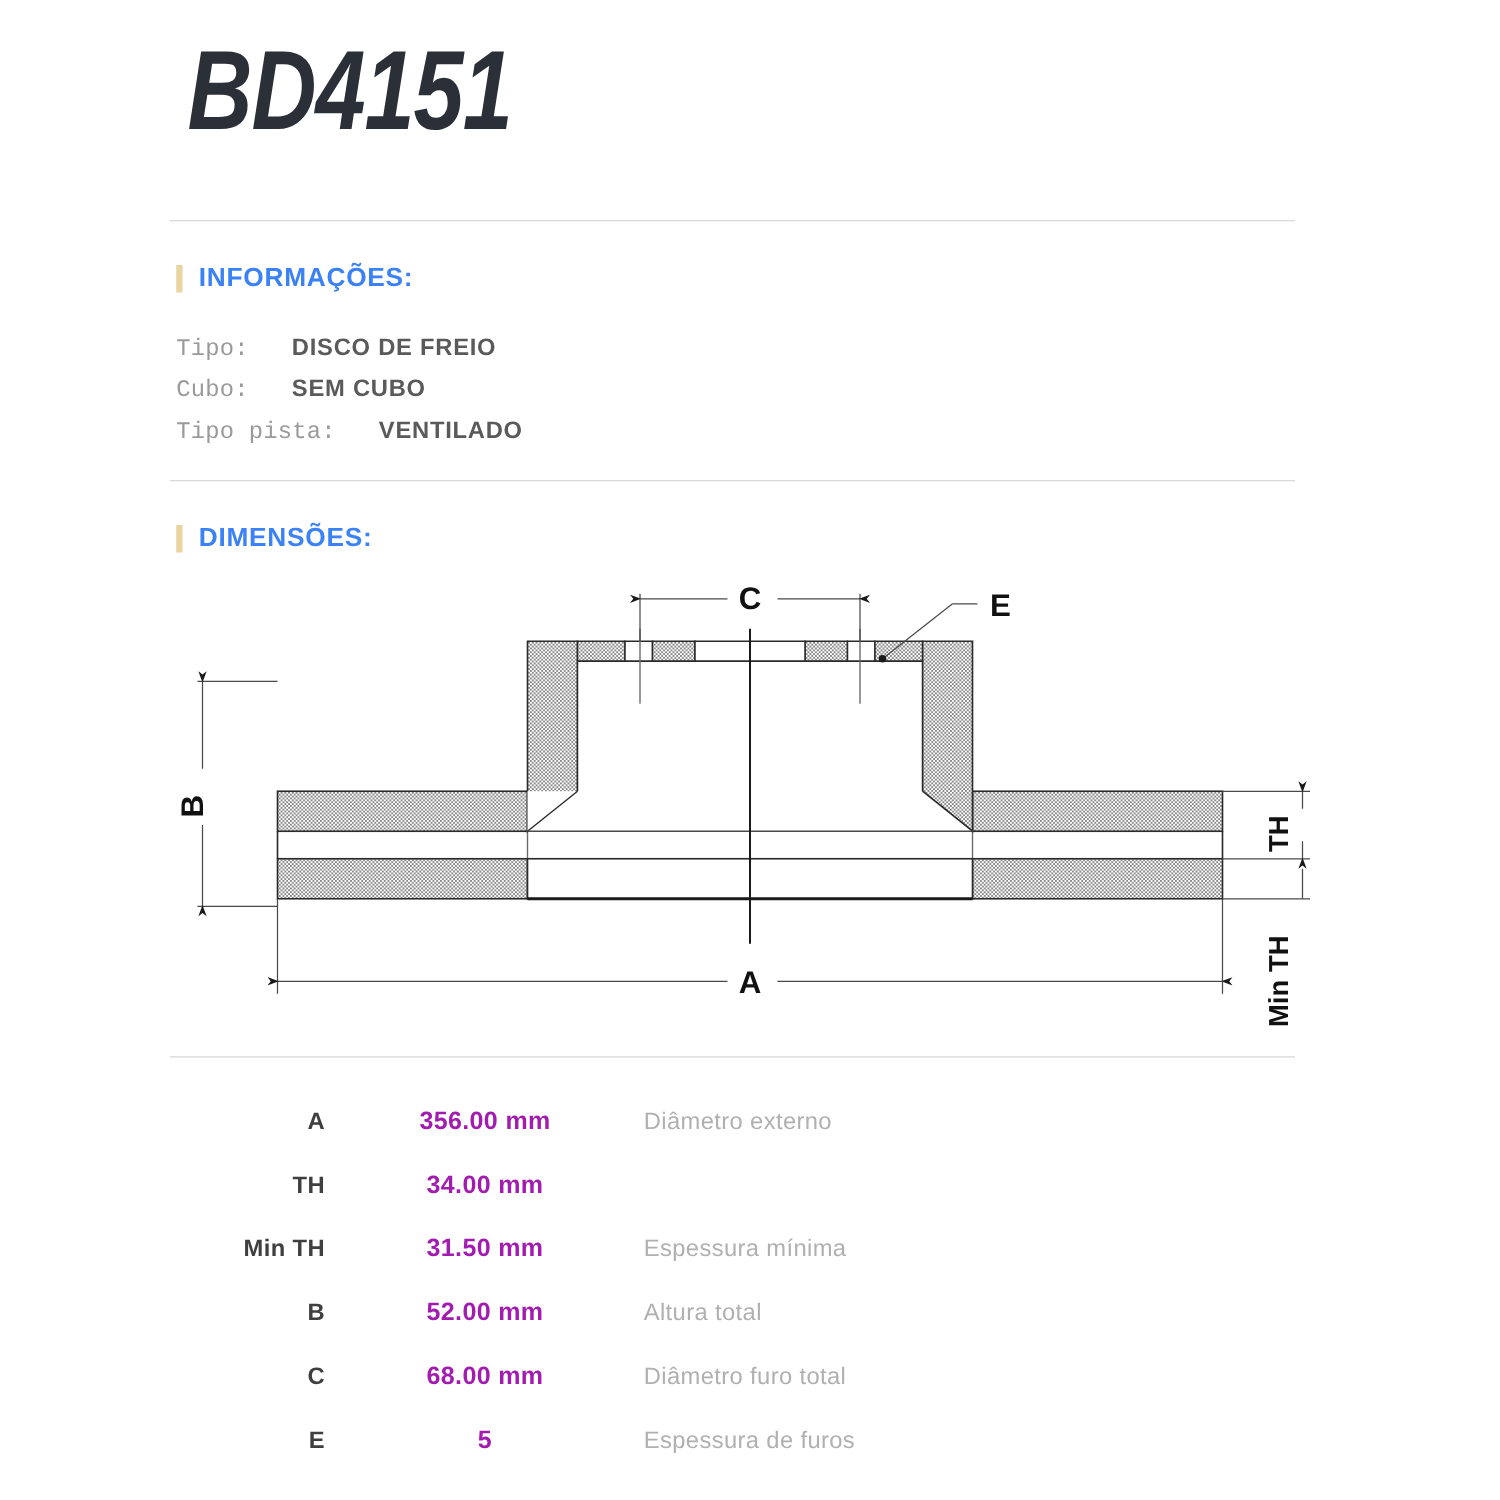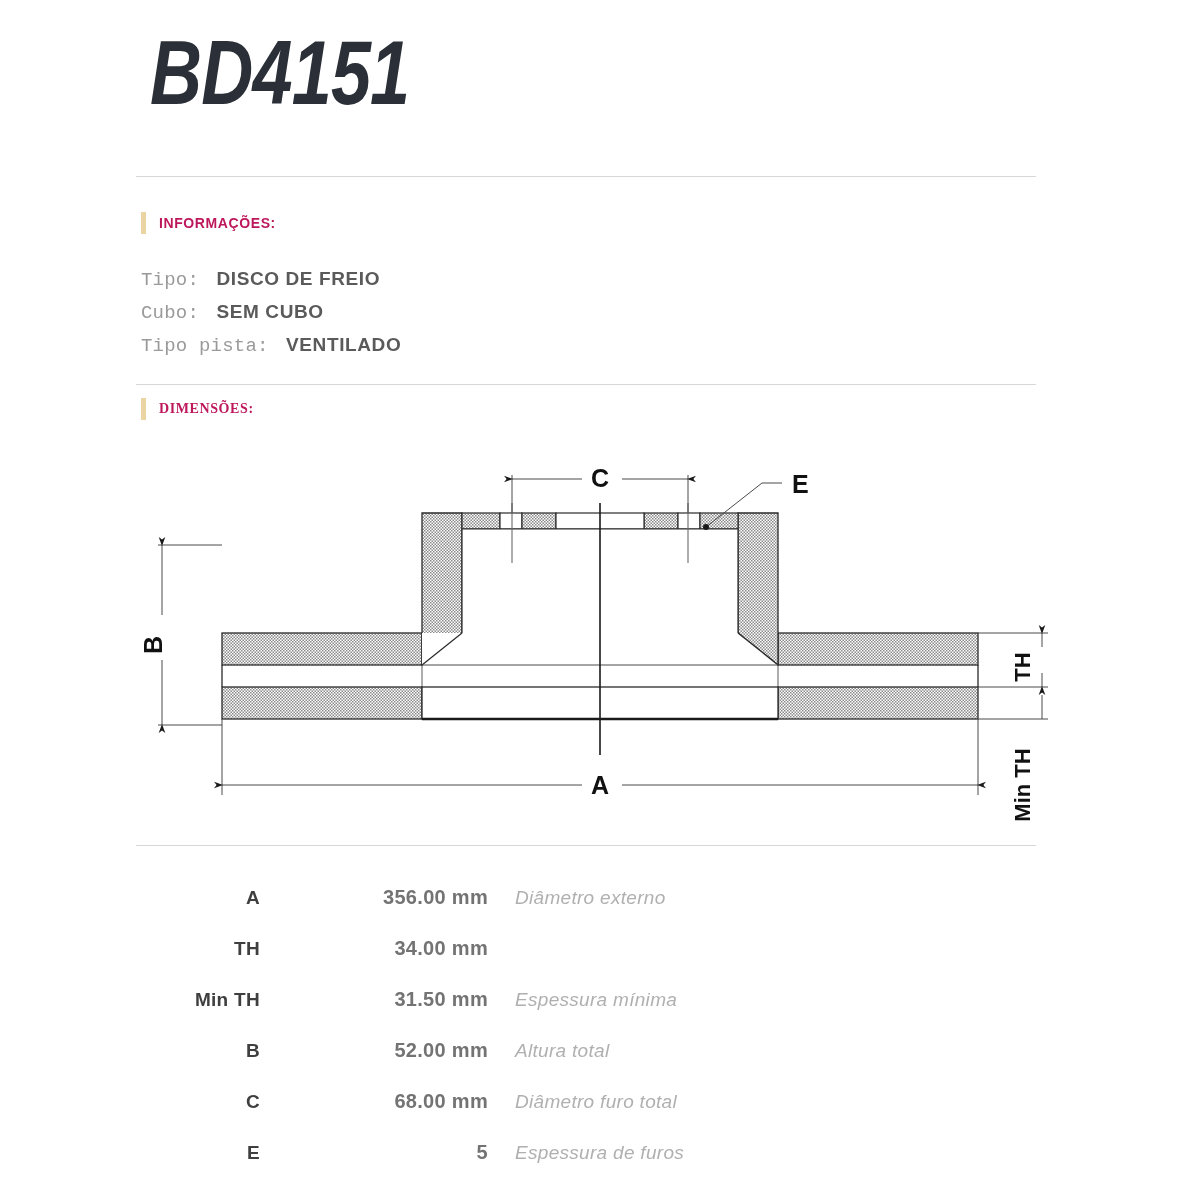--- a/index.html
+++ b/index.html
@@ -64,28 +64,28 @@
     height: 26px;
   }
   .accent-bar {
     width: 5px;
     height: 22px;
     background: #e9d4a2;
     margin-right: 13px;
     flex: 0 0 auto;
   }
   .section-title {
-    font-size: 14px;
-    font-weight: 700;
-    color: #be185d;
+    font-size: 21px;
+    font-weight: 700;
+    color: #3b82f6;
     letter-spacing: 0.6px;
     white-space: nowrap;
   }
   .sh-info { left: 141px; top: 210px; }
-  .sh-dim  { left: 141px; top: 396px; font-family: Liberation Serif, serif; }
+  .sh-dim  { left: 141px; top: 418px; }
 
   
   .info-list {
     position: absolute;
     left: 141px;
     top: 262px;
     width: 600px;
   }
   .info-row {
     height: 33px;
@@ -97,21 +97,21 @@
     font-weight: 400;
     color: #9a9a9a;
     letter-spacing: 0.2px;
     font-family: Liberation Mono, monospace;
   }
   .info-value {
     font-size: 19px;
     font-weight: 700;
     color: #5a5a5a;
     letter-spacing: 0.6px;
-    margin-left: 13px;
+    margin-left: 30px;
   }
 
   
   .diagram {
     position: absolute;
     left: 130px;
     top: 455px;
     width: 940px;
     height: 380px;
   }
@@ -137,34 +137,33 @@
     text-align: right;
     font-size: 19px;
     font-weight: 700;
     color: #3f3f3f;
     letter-spacing: 0.3px;
   }
   .dim-val {
     position: absolute;
     left: 158px;
     width: 200px;
-    text-align: right;
+    text-align: center;
     font-size: 20px;
     font-weight: 700;
-    color: #737373;
+    color: #a21caf;
     letter-spacing: 0.3px;
   }
   .dim-desc {
     position: absolute;
     left: 385px;
     font-size: 19px;
     font-weight: 400;
     color: #b0b0b0;
     letter-spacing: 0.3px;
-    font-style: italic;
   }
 </style>
 </head>
 <body>
 
 <div class="page">
 
   <div class="title-block">
     <div class="product-title">BD4151</div>
   </div>

